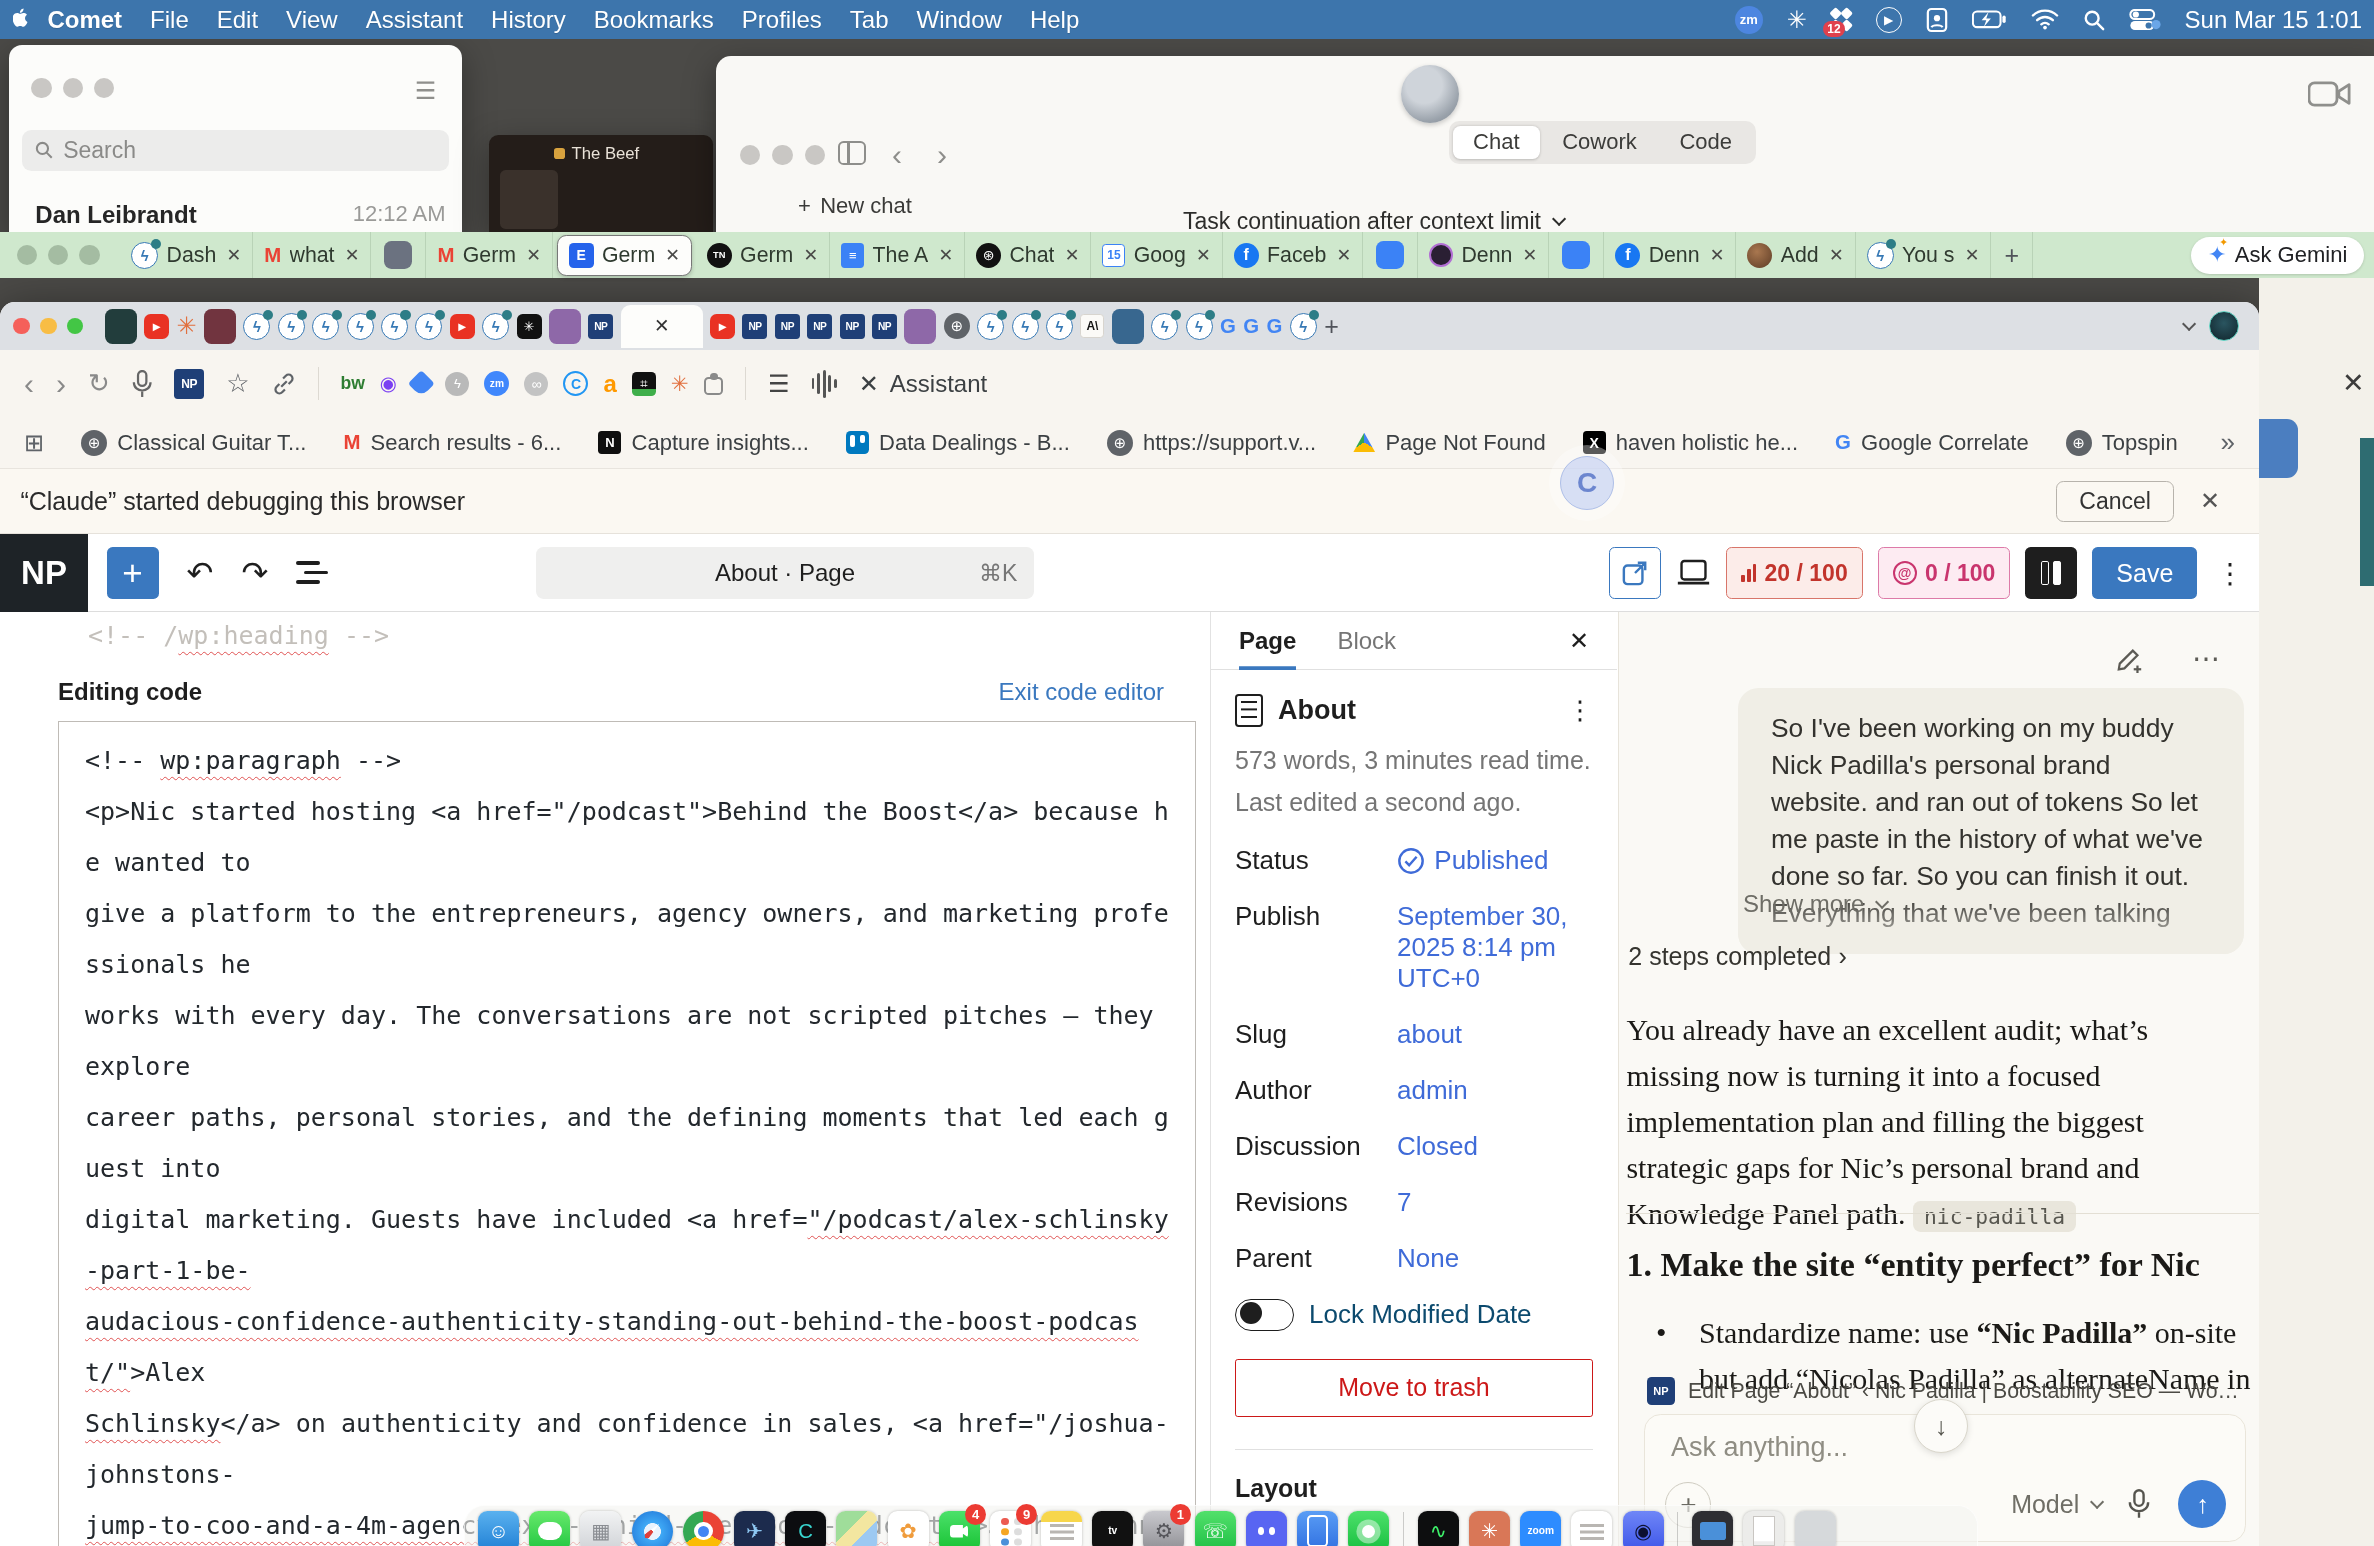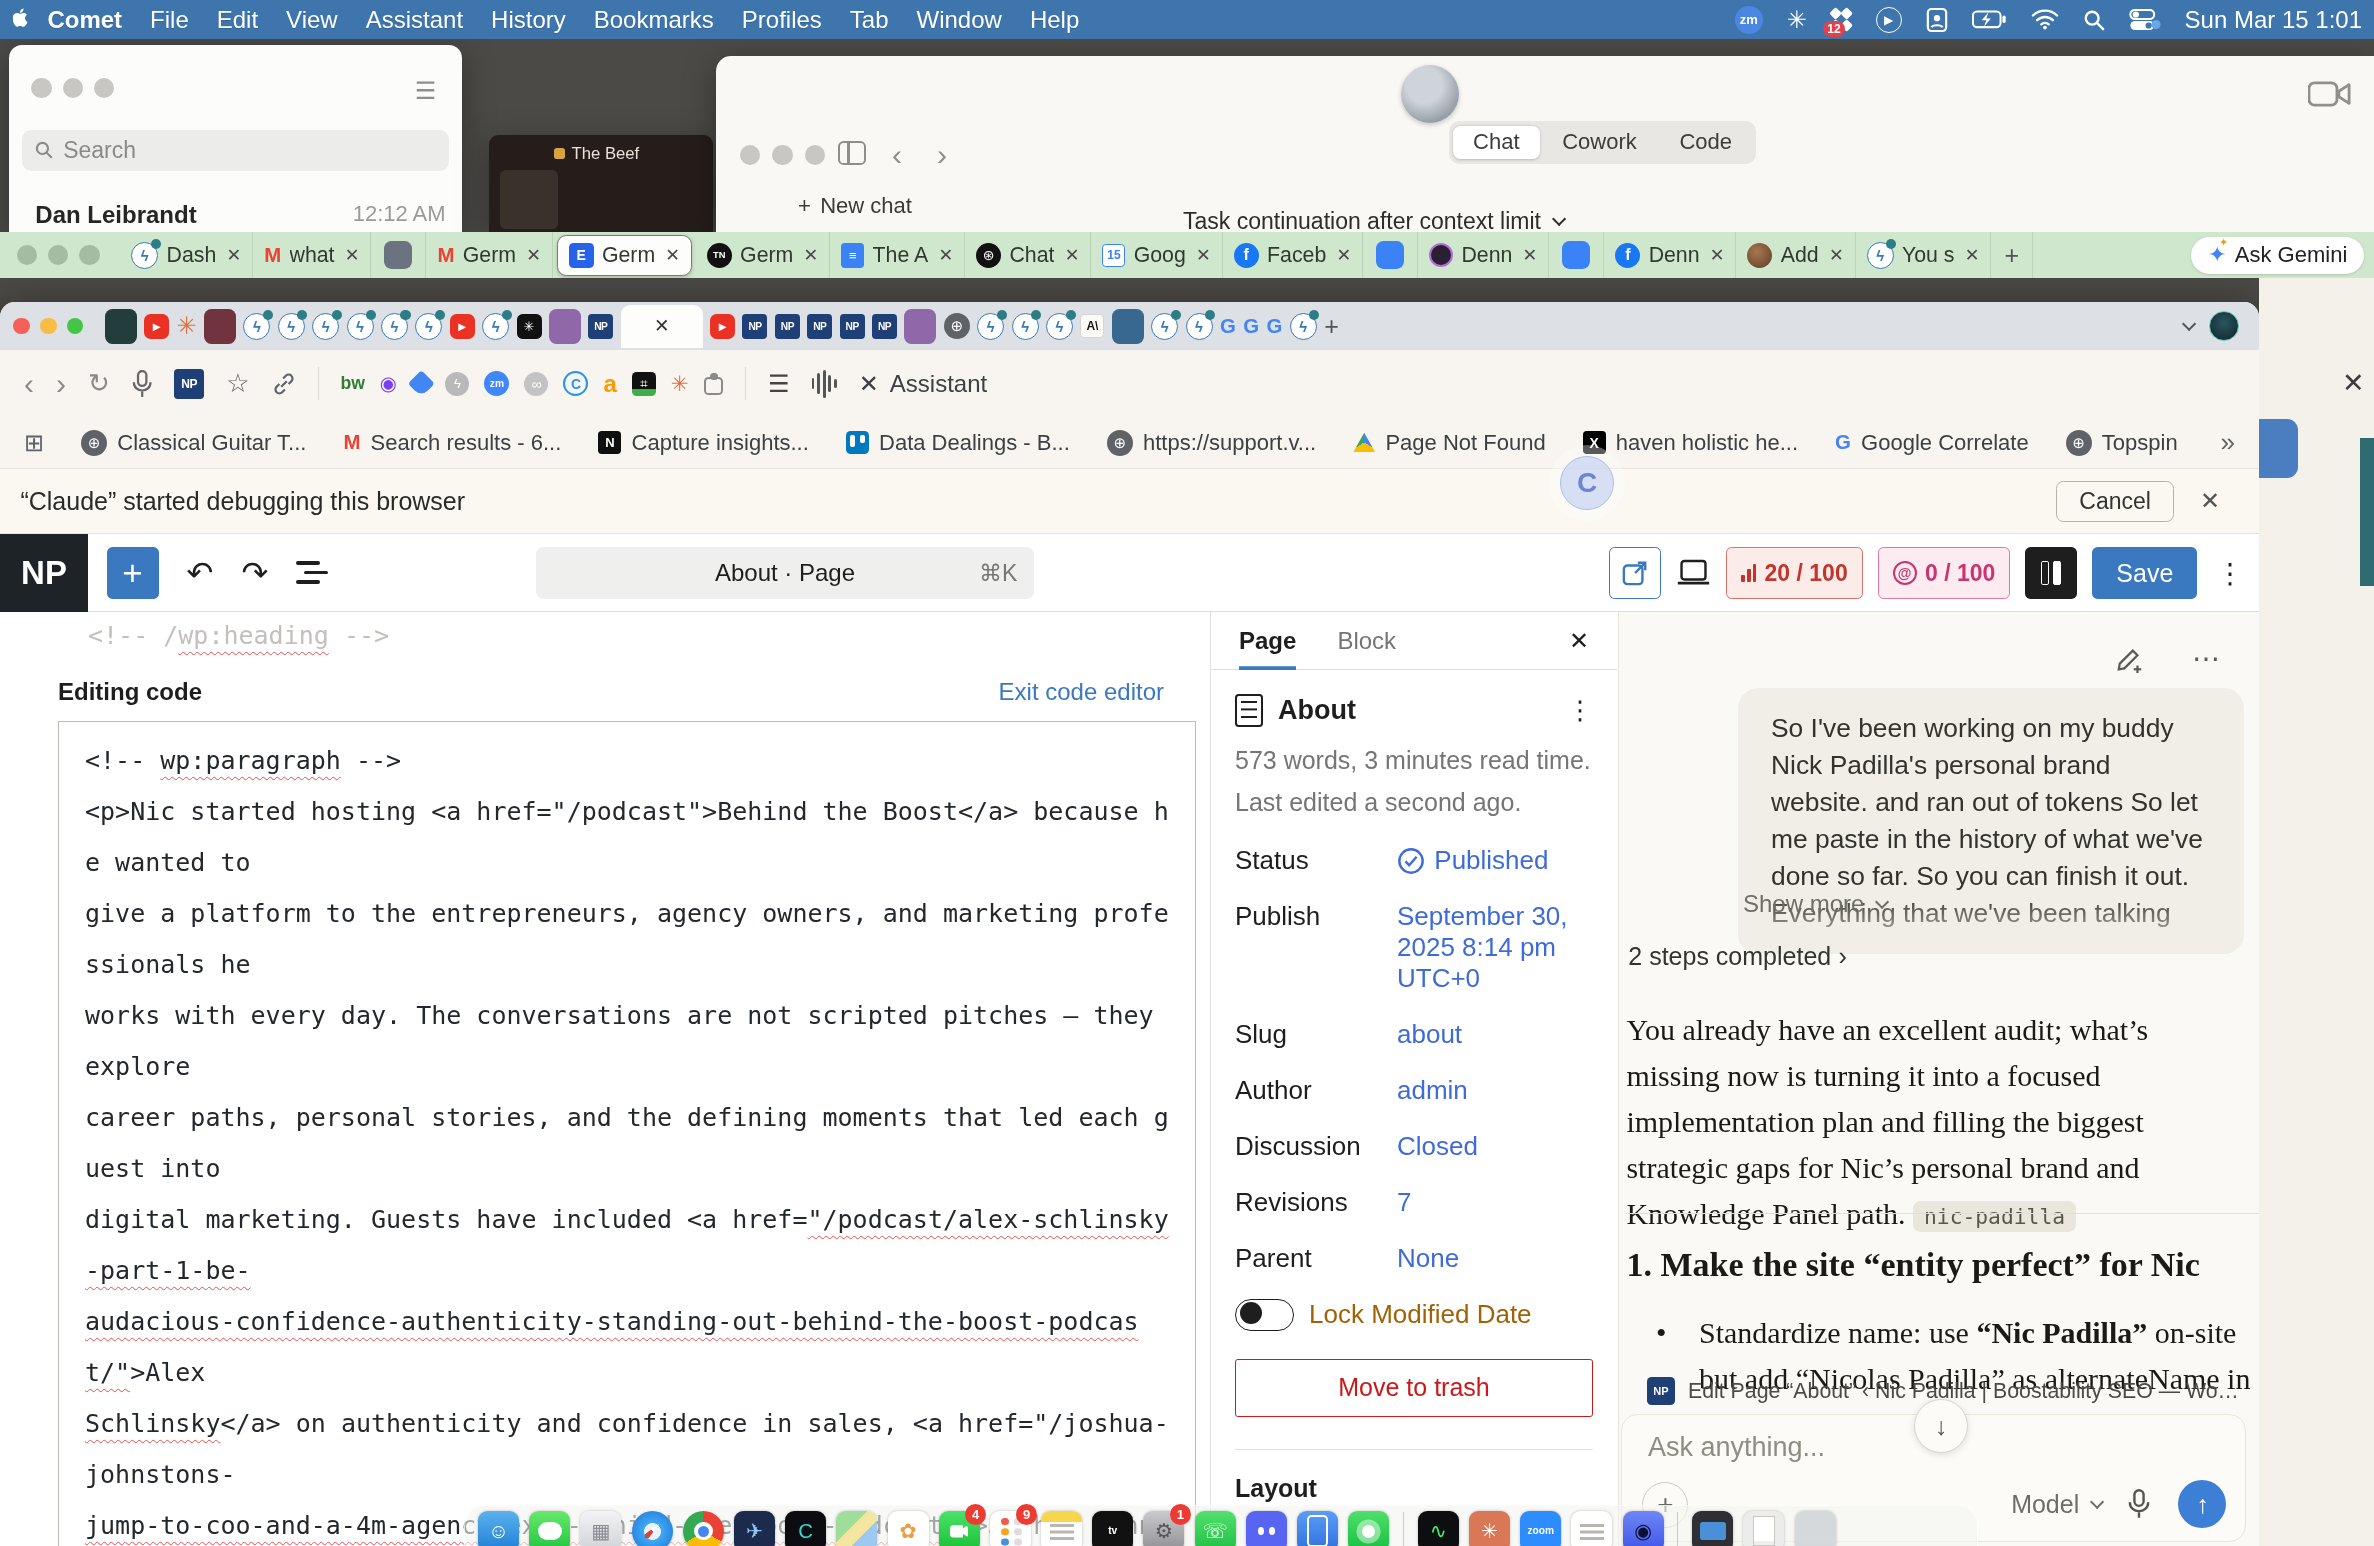--- a/index.html
+++ b/index.html
@@ -186,21 +186,21 @@
   #about-kebab { margin-left:auto; color:#1e1e1e; font-size:26px; }
   #featured-btn { margin-top:26px; width:100%; height:58px; border:0.9px solid #949494; border-radius:2.8px; background:#fff; font-size:25px; color:#1e1e1e; display:flex; align-items:center; justify-content:center; }
   .meta-line { margin-top:18.6px; color:#757575; font-size:25px; }
   #rows { margin-top:28px; }
   .sb-row { display:flex; margin-bottom:25px; }
   .sb-label { width:162px; flex:none; color:#1e1e1e; font-size:26px; }
   .sb-value { color:#3f6bd8; font-size:26px; white-space:pre-line; display:flex; gap:9.3px; align-items:flex-start; }
   #toggle-row { display:flex; align-items:center; gap:15px; margin-top:5.6px; }
   #toggle { width:59px; height:32px; border:1.9px solid #1e1e1e; border-radius:16px; position:relative; background:#fff; }
   #toggle::after { content:""; position:absolute; left:3.7px; top:2.8px; width:22px; height:22px; border-radius:50%; background:#1e1e1e; }
-  #toggle-label { font-size:26px; color:#a16207; }
+  #toggle-label { font-size:26px; color:#0c4a6e; }
   #trash-btn { margin-top:28px; width:100%; height:58px; border:1.4px solid #cc1818; border-radius:2.8px; background:#fff; color:#cc1818; font-size:25px; display:flex; align-items:center; justify-content:center; }
   #layout-row { margin-top:32px; border-top:0.9px solid #e0e0e0; padding-top:24px; display:flex; align-items:center; }
   #layout-label { font-weight:bold; font-size:25px; color:#1e1e1e; }
   #c-bubble { position:absolute; left:1560px; top:456px; width:54px; height:54px; border-radius:50%; background:rgba(205,215,245,.78); border:1.9px solid #aebfe8; color:#6c86cf; font-size:28px; font-weight:bold; display:flex; align-items:center; justify-content:center; box-shadow:0 0 0 11px rgba(255,255,255,.35); z-index:5; }
 
   
   #ai { position:absolute; left:1618px; top:78px; width:641px; bottom:0; background:#faf9f5; border-left:0.9px solid #e7e3da; overflow:hidden; }
   #ai-head { position:absolute; right:37px; top:30px; display:flex; gap:48px; color:#5c5b55; align-items:center; }
   #ai-dots { font-size:28px; letter-spacing:1.9px; }
   #user-bubble { position:absolute; left:119px; right:15px; top:76px; background:#f0eee6; border-radius:20.4px; padding:22px 33px; color:#33322e; font-size:26.4px; line-height:37px; }
@@ -211,21 +211,21 @@
   #ai-reply { position:absolute; left:7.4px; right:13px; top:395px; font-family:"Liberation Serif", serif; font-size:30px; line-height:46px; color:#1b1a17; }
   .code-chip { font-family:"DejaVu Sans Mono", monospace; font-size:21.3px; background:#e9e6dc; border-radius:7.4px; padding:2.8px 11px; color:#57564f; white-space:nowrap; }
   #ai-hr { position:absolute; left:7.4px; right:0; top:601px; border-top:1.4px solid #e3dfd4; }
   #ai-heading { position:absolute; left:7.4px; right:9.3px; top:634px; font-family:"Liberation Serif", serif; font-weight:bold; font-size:34px; color:#1b1a17; }
   #ai-bullet { position:absolute; left:80px; right:1.9px; top:698px; font-family:"Liberation Serif", serif; font-size:30px; line-height:46px; color:#1b1a17; }
   #ai-bullet::before { content:"•"; position:absolute; left:-43px; top:0; }
   #scroll-btn { position:absolute; left:295px; top:787px; width:54px; height:54px; border-radius:50%; background:#fcfbf8; border:0.9px solid #d9d6cb; box-shadow:0 1.9px 7.4px rgba(0,0,0,.12); display:flex; align-items:center; justify-content:center; color:#57564f; font-size:25px; z-index:3; }
   #ctx-row { position:absolute; left:28px; right:15px; bottom:141px; display:flex; align-items:center; gap:13px; z-index:2; }
   #ctx-np { width:28px; height:28px; border-radius:4.6px; background:#1f3f77; color:#fff; font-size:11px; font-weight:bold; display:flex; align-items:center; justify-content:center; flex:none; }
   #ctx-text { color:#4b4a44; font-size:21.3px; white-space:nowrap; overflow:hidden; text-overflow:ellipsis; }
-  #composer { position:absolute; left:2px; right:13px; bottom:3.7px; height:128px; border:0.9px solid #e9e5da; border-radius:16.7px; background:#fcfbf7; }
+  #composer { position:absolute; left:25px; right:13px; bottom:3.7px; height:128px; border:0.9px solid #e9e5da; border-radius:16.7px; background:#fcfbf7; }
   #ask-input { position:absolute; left:26px; top:16.7px; color:#8f8d83; font-size:27px; }
   #plus-btn { position:absolute; left:20.4px; bottom:13px; width:46px; height:46px; border:1.4px solid #cfccc1; border-radius:50%; color:#6b6a62; font-size:28px; display:flex; align-items:center; justify-content:center; }
   #composer-right { position:absolute; right:18.6px; bottom:13px; display:flex; align-items:center; gap:28px; }
   #model-chip { color:#6f6e66; font-size:25px; display:flex; align-items:center; gap:11px; }
   #send-btn { width:48px; height:48px; border-radius:50%; background:#3e7fd6; color:#fff; font-size:25px; display:flex; align-items:center; justify-content:center; }
 
   
   #rstrip { position:absolute; left:2259px; top:278px; width:116px; bottom:0; background:#f3f1ea; }
   #rs-x { position:absolute; left:83px; top:89px; color:#3c3c3c; font-size:27px; }
   #rs-blue { position:absolute; left:0; top:141px; width:39px; height:59px; background:#4b7ec0; border-radius:0 11px 11px 0; }

